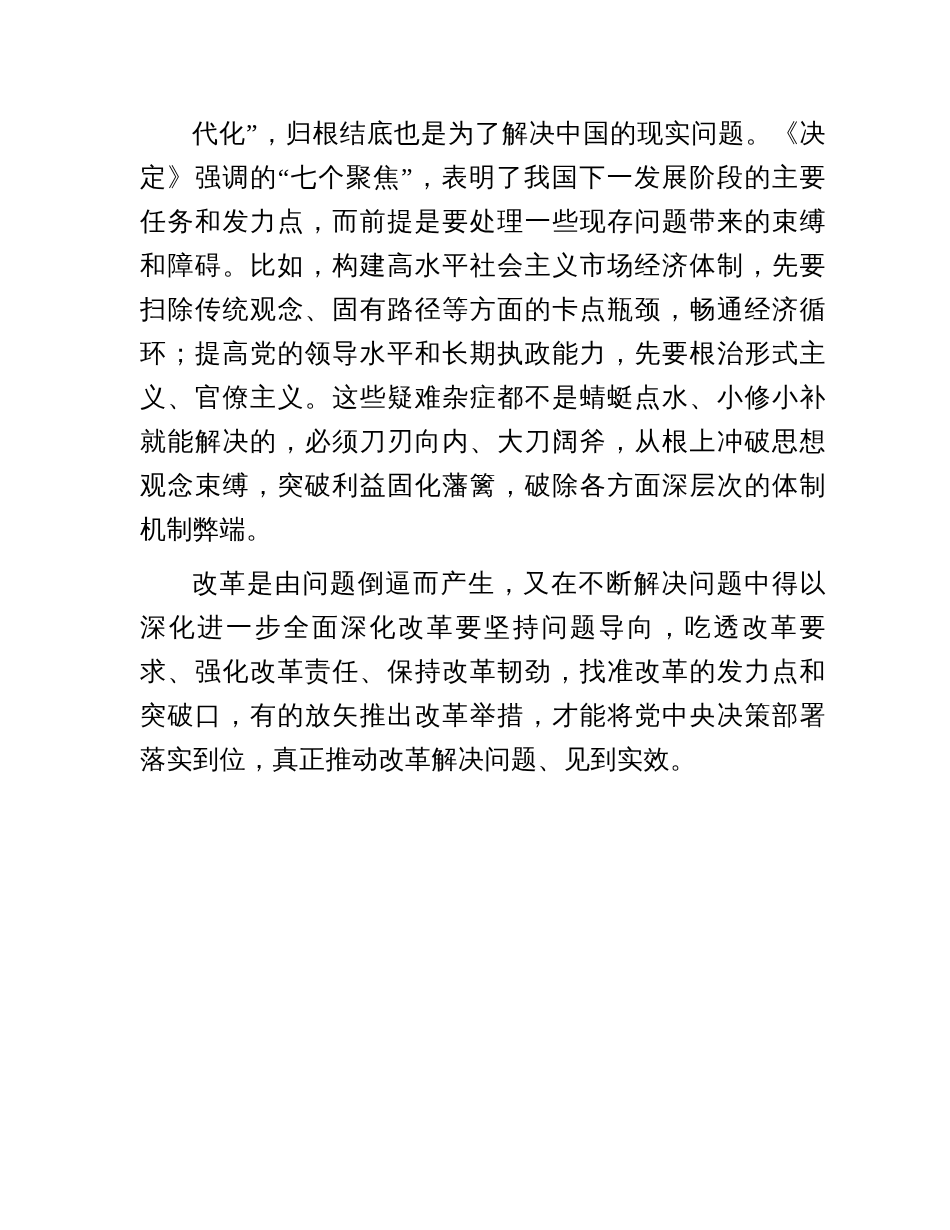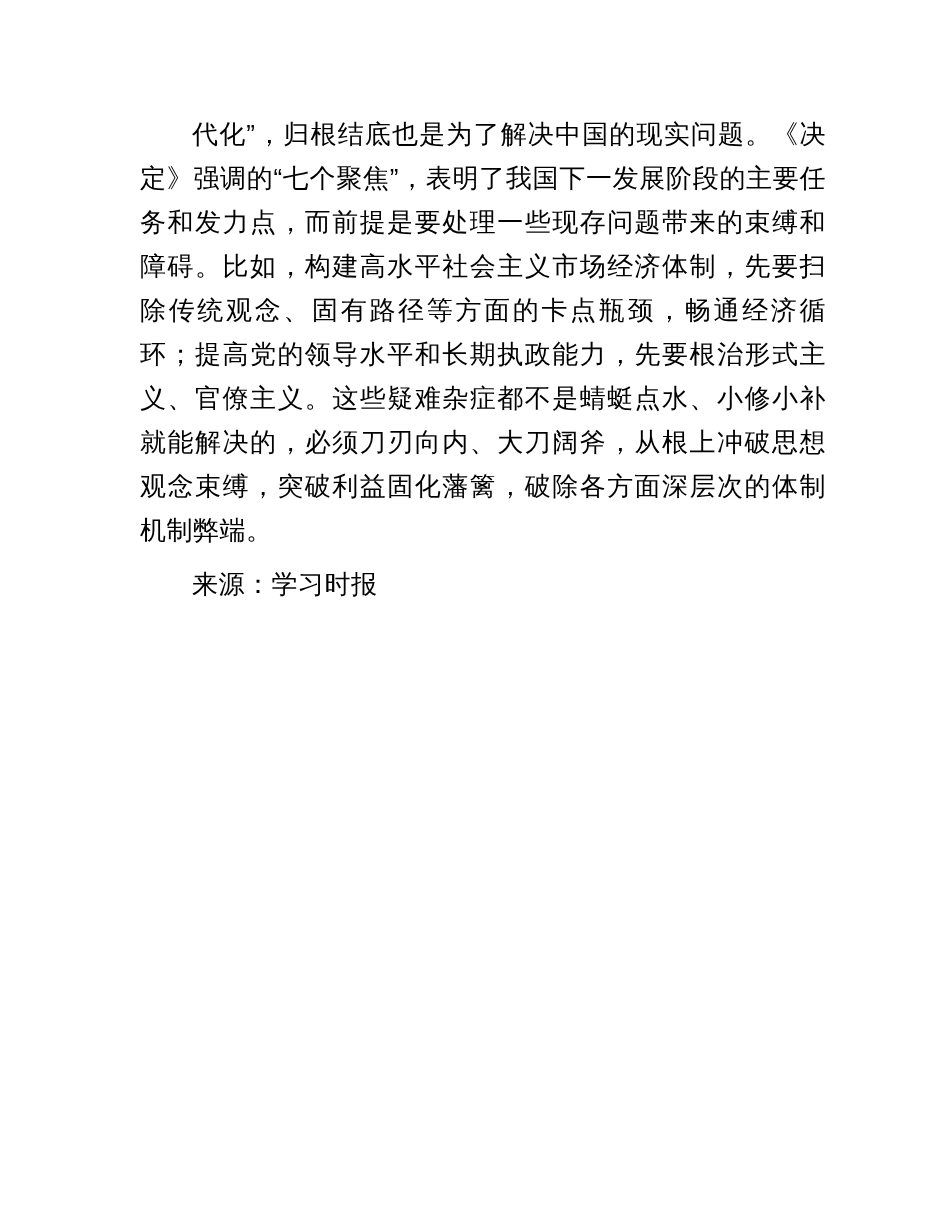--- a/index.html
+++ b/index.html
@@ -8,35 +8,35 @@
     background: #ffffff;
   }
   .page {
     position: relative;
     width: 950px;
     height: 1230px;
     background: #ffffff;
     box-sizing: border-box;
     padding: 112px 124px 16px 140px;
     overflow: hidden;
-    font-family: Liberation Sans, sans-serif;
+    font-family: Liberation Serif, serif;
   }
   .para {
     margin: 0 0 10px 0;
     font-size: 26px;
     line-height: 44px;
     color: #000000;
     text-align: justify;
     text-indent: 2em;
     letter-spacing: 0.5px;
     word-break: break-all;
   }
   .para:last-child {
     margin-bottom: 0;
   }
 </style>
 </head>
 <body>
 
 <div class="page">
   <p class="para">代化”，归根结底也是为了解决中国的现实问题。《决定》强调的“七个聚焦”，表明了我国下一发展阶段的主要任务和发力点，而前提是要处理一些现存问题带来的束缚和障碍。比如，构建高水平社会主义市场经济体制，先要扫除传统观念、固有路径等方面的卡点瓶颈，畅通经济循环；提高党的领导水平和长期执政能力，先要根治形式主义、官僚主义。这些疑难杂症都不是蜻蜓点水、小修小补就能解决的，必须刀刃向内、大刀阔斧，从根上冲破思想观念束缚，突破利益固化藩篱，破除各方面深层次的体制机制弊端。</p>
-  <p class="para">来源：学习时报</p>
+  <p class="para">改革是由问题倒逼而产生，又在不断解决问题中得以深化进一步全面深化改革要坚持问题导向，吃透改革要求、强化改革责任、保持改革韧劲，找准改革的发力点和突破口，有的放矢推出改革举措，才能将党中央决策部署落实到位，真正推动改革解决问题、见到实效。</p>
 </div>
 
 </body></html>

